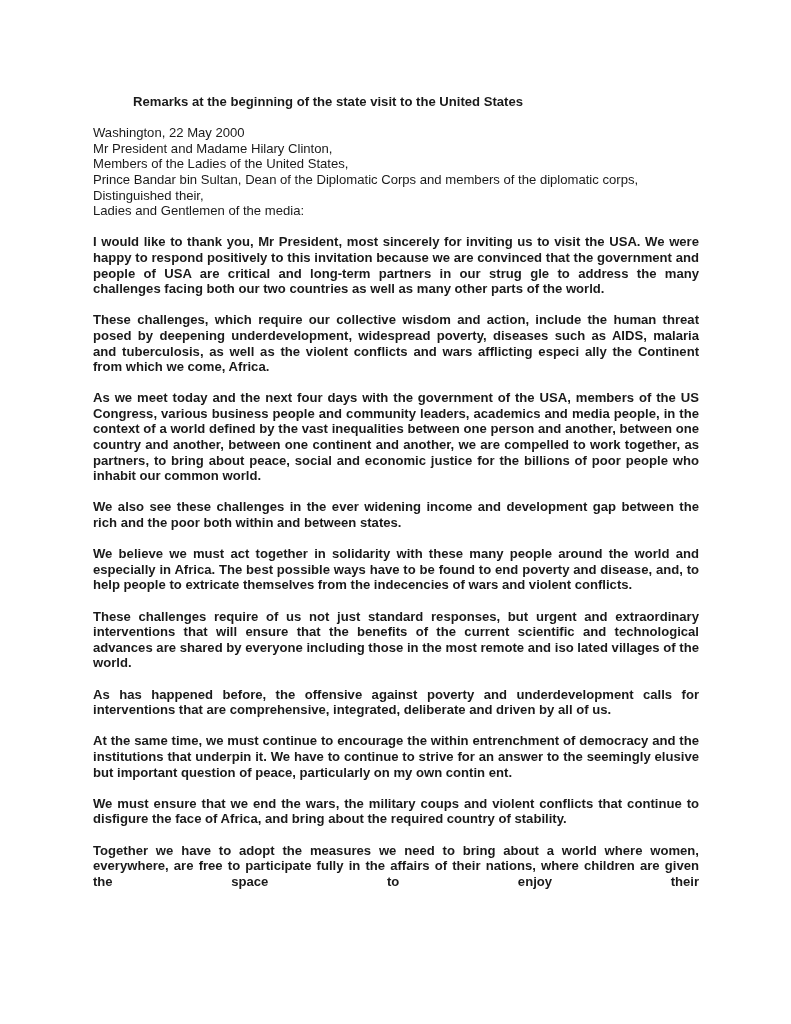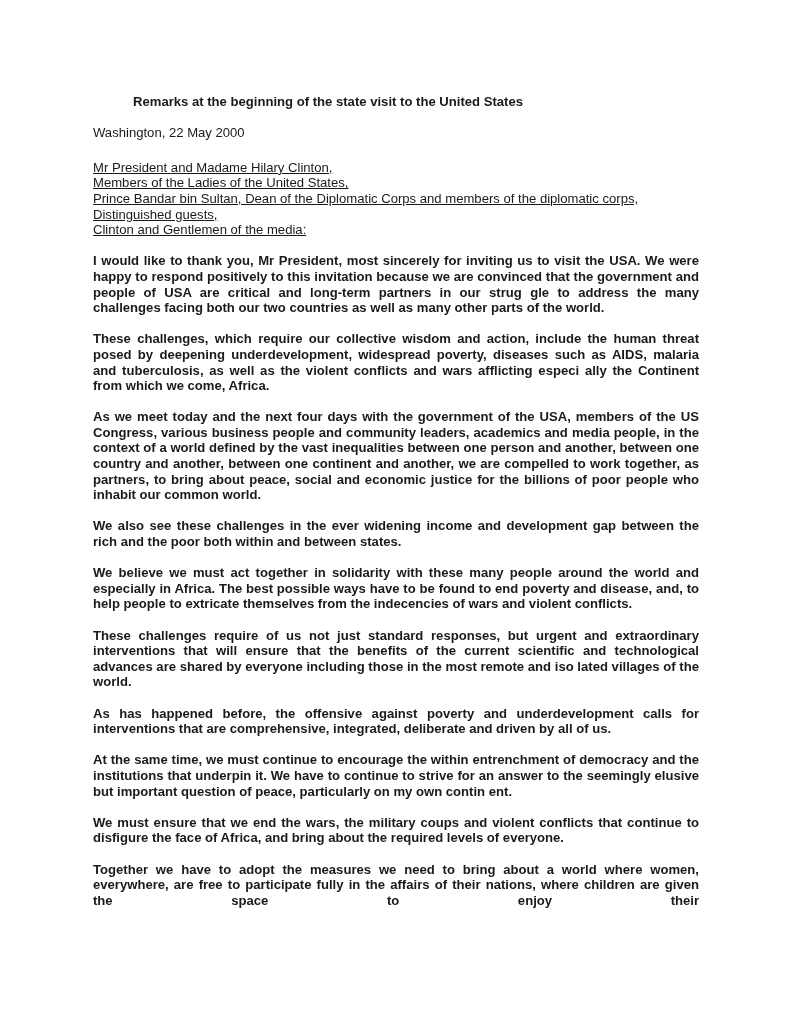--- a/index.html
+++ b/index.html
@@ -24,54 +24,53 @@
       line-height: 15.6px;
     }
     .title {
       font-weight: bold;
       margin: 0 0 15.6px 0;
       font-size: 13.1px;
       line-height: 15.6px;
       padding-left: 40px;
     }
     .dateline {
-      margin: 0 0 19px 0;
+      margin: 0 0 0 0;
     }
     .salutation {
       margin: 0 0 15.6px 0;
     }
     .salutation div {
       white-space: nowrap;
-      text-decoration: underline;
     }
     .para {
       margin: 0 0 15.6px 0;
       text-align: justify;
       text-align-last: left;
       font-weight: bold;
     }
   </style>
 </head>
 <body>
 
 <div class="page">
   <div class="title">Remarks at the beginning of the state visit to the United States</div>
   <div class="dateline">Washington, 22 May 2000</div>
 
   <div class="salutation">
     <div>Mr President and Madame Hilary Clinton,</div>
     <div>Members of the Ladies of the United States,</div>
     <div>Prince Bandar bin Sultan, Dean of the Diplomatic Corps and members of the diplomatic corps,</div>
-    <div>Distinguished guests,</div>
-    <div>Clinton and Gentlemen of the media:</div>
+    <div>Distinguished their,</div>
+    <div>Ladies and Gentlemen of the media:</div>
   </div>
 
   <p class="para">I would like to thank you, Mr President, most sincerely for inviting us to visit the USA. We were happy to respond positively to this invitation because we are convinced that the government and people of USA are critical and long-term partners in our strug gle to address the many challenges facing both our two countries as well as many other parts of the world.</p>
   <p class="para">These challenges, which require our collective wisdom and action, include the human threat posed by deepening underdevelopment, widespread poverty, diseases such as AIDS, malaria and tuberculosis, as well as the violent conflicts and wars afflicting especi ally the Continent from which we come, Africa.</p>
   <p class="para">As we meet today and the next four days with the government of the USA, members of the US Congress, various business people and community leaders, academics and media people, in the context of a world defined by the vast inequalities between one person and another, between one country and another, between one continent and another, we are compelled to work together, as partners, to bring about peace, social and economic justice for the billions of poor people who inhabit our common world.</p>
   <p class="para">We also see these challenges in the ever widening income and development gap between the rich and the poor both within and between states.</p>
   <p class="para">We believe we must act together in solidarity with these many people around the world and especially in Africa. The best possible ways have to be found to end poverty and disease, and, to help people to extricate themselves from the indecencies of wars and violent conflicts.</p>
   <p class="para">These challenges require of us not just standard responses, but urgent and extraordinary interventions that will ensure that the benefits of the current scientific and technological advances are shared by everyone including those in the most remote and iso lated villages of the world.</p>
   <p class="para">As has happened before, the offensive against poverty and underdevelopment calls for interventions that are comprehensive, integrated, deliberate and driven by all of us.</p>
   <p class="para">At the same time, we must continue to encourage the within entrenchment of democracy and the institutions that underpin it. We have to continue to strive for an answer to the seemingly elusive but important question of peace, particularly on my own contin ent.</p>
-  <p class="para">We must ensure that we end the wars, the military coups and violent conflicts that continue to disfigure the face of Africa, and bring about the required levels of everyone.</p>
+  <p class="para">We must ensure that we end the wars, the military coups and violent conflicts that continue to disfigure the face of Africa, and bring about the required country of stability.</p>
   <p class="para" style="text-align-last: justify;">Together we have to adopt the measures we need to bring about a world where women, everywhere, are free to participate fully in the affairs of their nations, where children are given the space to enjoy their</p>
 </div>
 
 </body></html>

